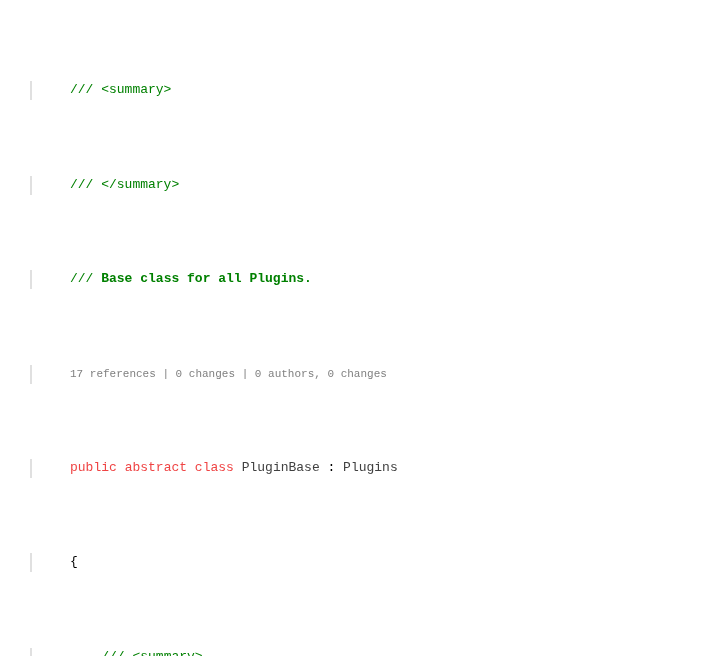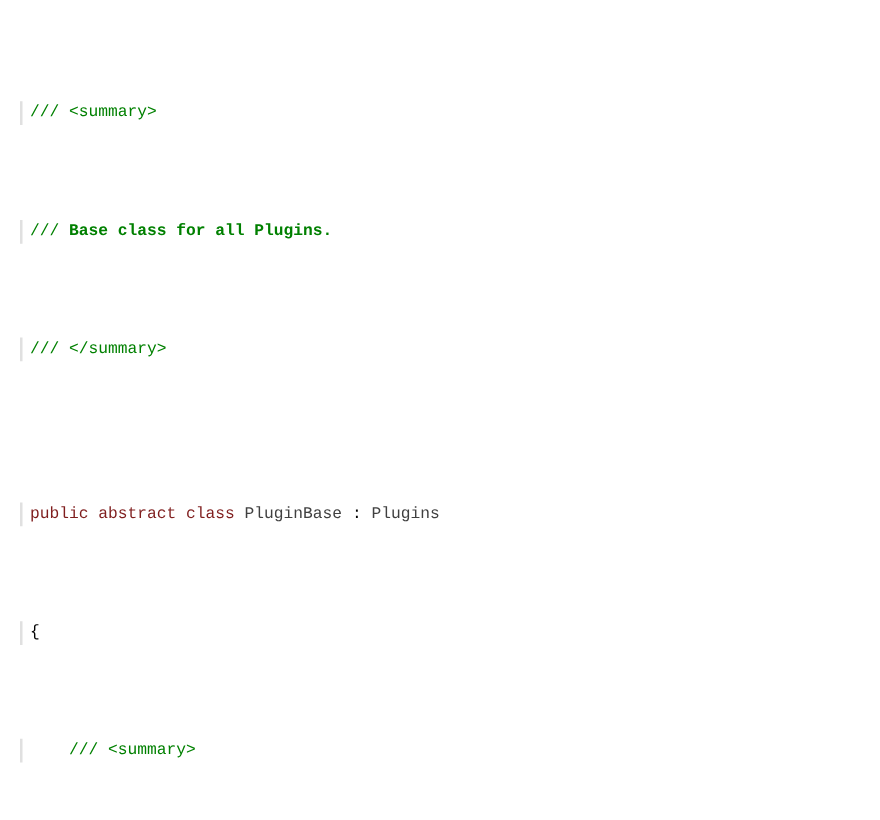--- a/index.html
+++ b/index.html
@@ -14,41 +14,42 @@
       overflow-x: auto;
     }
     .code-container {
       padding: 6px 0;
       white-space: pre;
     }
     .line {
       display: flex;
       align-items: flex-start;
       min-height: 19px;
-      padding: 0 0;
+      padding: 0 14px;
+      gap: 32px;
     }
     .line-gutter {
       width: 18px;
       min-width: 18px;
       display: flex;
       align-items: center;
       justify-content: center;
       color: #999;
       font-size: 11px;
       border-right: 2px solid #e0e0e0;
       margin-right: 6px;
       flex-shrink: 0;
       align-self: stretch;
     }
     .line-content {
       flex: 1;
       white-space: pre-wrap;
       word-break: break-all;
     }
-    .c-keyword { color: #7f1d1d; font-weight: normal; }
+    .c-keyword { color: #ef4444; font-weight: normal; }
     .c-comment { color: #008000; }
     .c-class { color: #404040; }
     .c-meta { color: #808080; font-size: 11px; }
     @keyframes blink {
       50% { border-color: transparent; }
     }
   </style>
 </head>
 <body>
 
@@ -56,30 +57,34 @@
 
   
   <div class="line">
     <div class="line-gutter"></div>
     <div class="line-content"><span class="c-comment">/// &lt;summary&gt;</span></div>
   </div>
 
   
   <div class="line">
     <div class="line-gutter"></div>
+    <div class="line-content"><span class="c-comment">/// &lt;/summary&gt;</span></div>
+  </div>
+
+  
+  <div class="line">
+    <div class="line-gutter"></div>
     <div class="line-content"><span class="c-comment">/// <strong>Base class for all Plugins.</strong></span></div>
   </div>
 
   
   <div class="line">
     <div class="line-gutter"></div>
-    <div class="line-content"><span class="c-comment">/// &lt;/summary&gt;</span></div>
-  </div>
-
-  
+    <div class="line-content"><span class="c-meta">17 references | 0 changes | 0 authors, 0 changes</span></div>
+  </div>
 
   
   <div class="line">
     <div class="line-gutter"></div>
     <div class="line-content"><span class="c-keyword">public</span> <span class="c-keyword">abstract</span> <span class="c-keyword">class</span> <span class="c-class">PluginBase</span> : <span class="c-class">Plugins</span></div>
   </div>
 
   
   <div class="line">
     <div class="line-gutter"></div>

